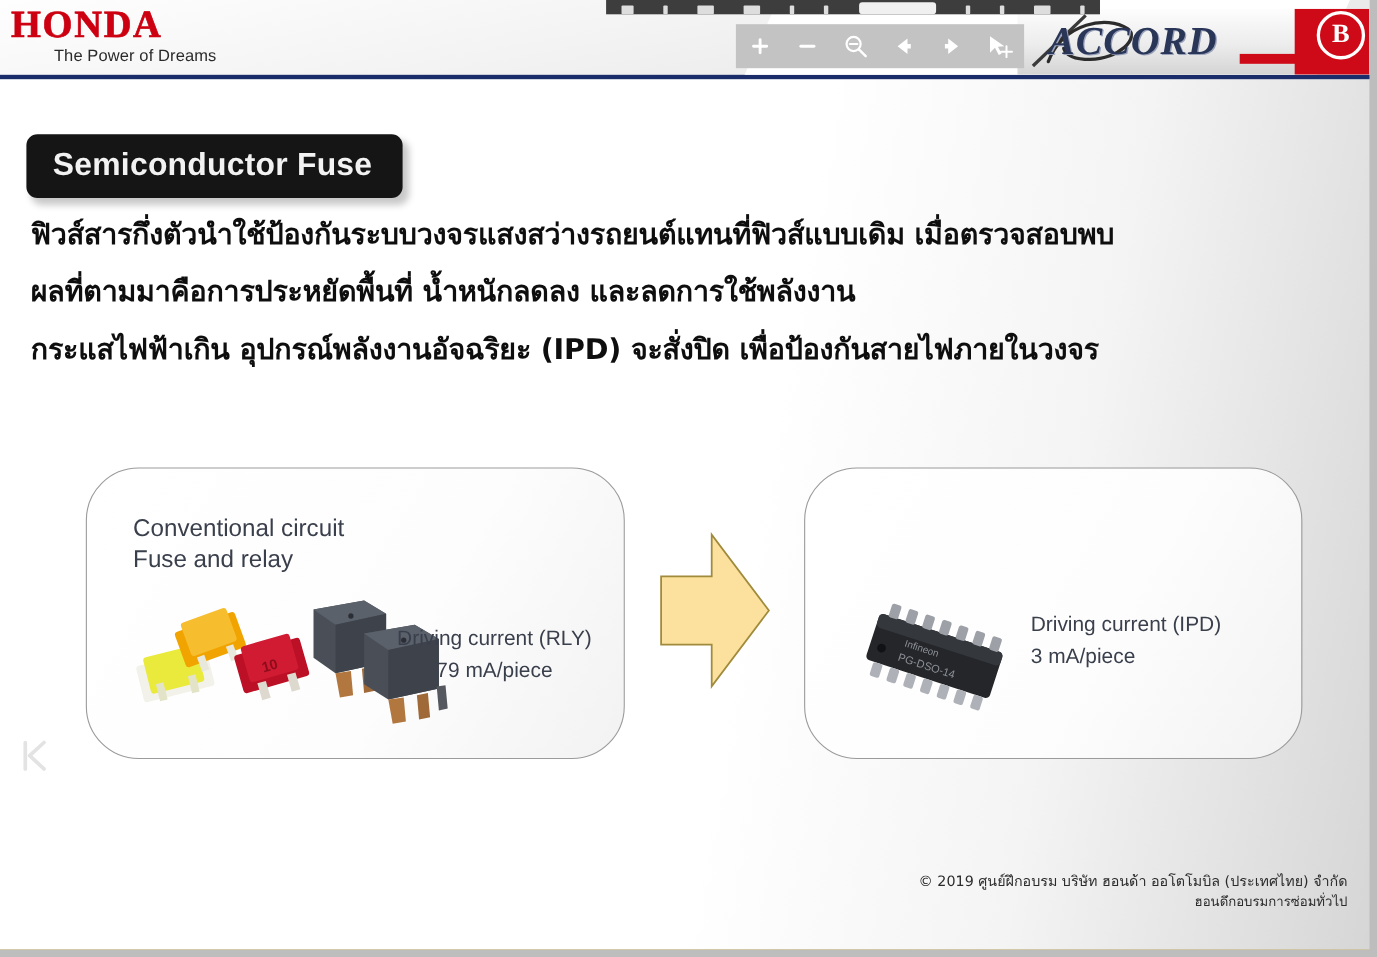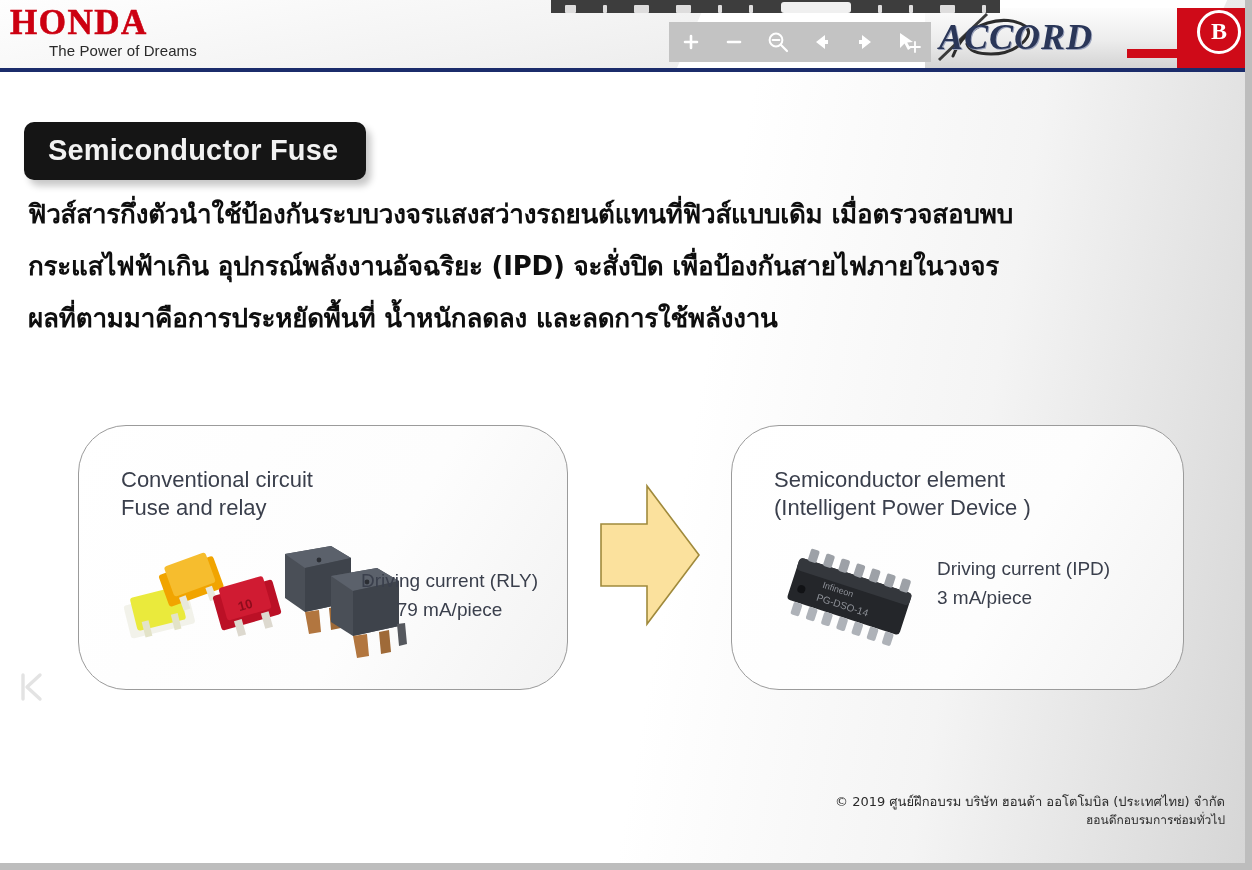--- a/index.html
+++ b/index.html
@@ -93,21 +93,21 @@
 
   
   #accord-logo {
     position: absolute; right: 0; top: 8px; z-index: 4;
     width: 320px; height: 60px;
     background: linear-gradient(180deg,#fdfdfd 0%,#ececec 55%,#d4d4d4 100%);
     overflow: hidden;
   }
   #accord-word {
     position: absolute;
-    left: 14px; top: 8px;
+    left: 28px; top: 8px;
     font-family: "Liberation Serif", serif;
     font-style: italic;
     font-weight: bold;
     font-size: 36px;
     letter-spacing: 1px;
     color: #2a3658;
     text-shadow: 1px 1px 0 #9aa2bb;
     white-space: nowrap;
   }
   #accord-swoosh {
@@ -294,22 +294,22 @@
         <div id="accord-b">B</div>
       </div>
     </div>
 
     <div id="title-badge">
       <div id="title-text">Semiconductor Fuse</div>
     </div>
 
     <div id="body-copy">
       <div class="line">ฟิวส์สารกึ่งตัวนำใช้ป้องกันระบบวงจรแสงสว่างรถยนต์แทนที่ฟิวส์แบบเดิม เมื่อตรวจสอบพบ</div>
+      <div class="line">ผลที่ตามมาคือการประหยัดพื้นที่ น้ำหนักลดลง  และลดการใช้พลังงาน</div>
       <div class="line">กระแสไฟฟ้าเกิน อุปกรณ์พลังงานอัจฉริยะ (IPD) จะสั่งปิด เพื่อป้องกันสายไฟภายในวงจร</div>
-      <div class="line">ผลที่ตามมาคือการประหยัดพื้นที่ น้ำหนักลดลง  และลดการใช้พลังงาน</div>
     </div>
 
     <div id="diagram">
 
       <div class="panel" id="panel-left">
         <div class="panel-title">
           <div>Conventional circuit</div>
           <div>Fuse and relay</div>
         </div>
 
@@ -359,24 +359,20 @@
           <div>Driving current (RLY)</div>
           <div>79 mA/piece</div>
         </div>
       </div>
 
       <svg id="flow-arrow" viewBox="0 0 110 150">
         <path d="M6 44 L52 44 L52 6 L104 75 L52 144 L52 106 L6 106 Z" fill="#fbe19d" stroke="#a08a3c" stroke-width="1.6"></path>
       </svg>
 
       <div class="panel" id="panel-right">
-        <div class="panel-title">
-          <div>Semiconductor element</div>
-          <div>(Intelligent Power Device )</div>
-        </div>
 
         <svg class="photo" id="photo-chip" viewBox="0 0 150 115">
           <g transform="rotate(18 75 60)">
             <rect x="16" y="30" width="118" height="44" rx="4" fill="#24262a"></rect>
             <rect x="16" y="30" width="118" height="13" rx="4" fill="#34373c"></rect>
             <circle cx="27" cy="60" r="4" fill="#111215"></circle>
             <text x="46" y="52" font-family="'Liberation Sans',sans-serif" font-size="9" fill="#8d9097">Infineon</text>
             <text x="44" y="66" font-family="'Liberation Sans',sans-serif" font-size="10" fill="#8d9097">PG-DSO-14</text>
             <g fill="#aeb2b8">
               <rect x="24" y="74" width="9" height="13" rx="2"></rect>

